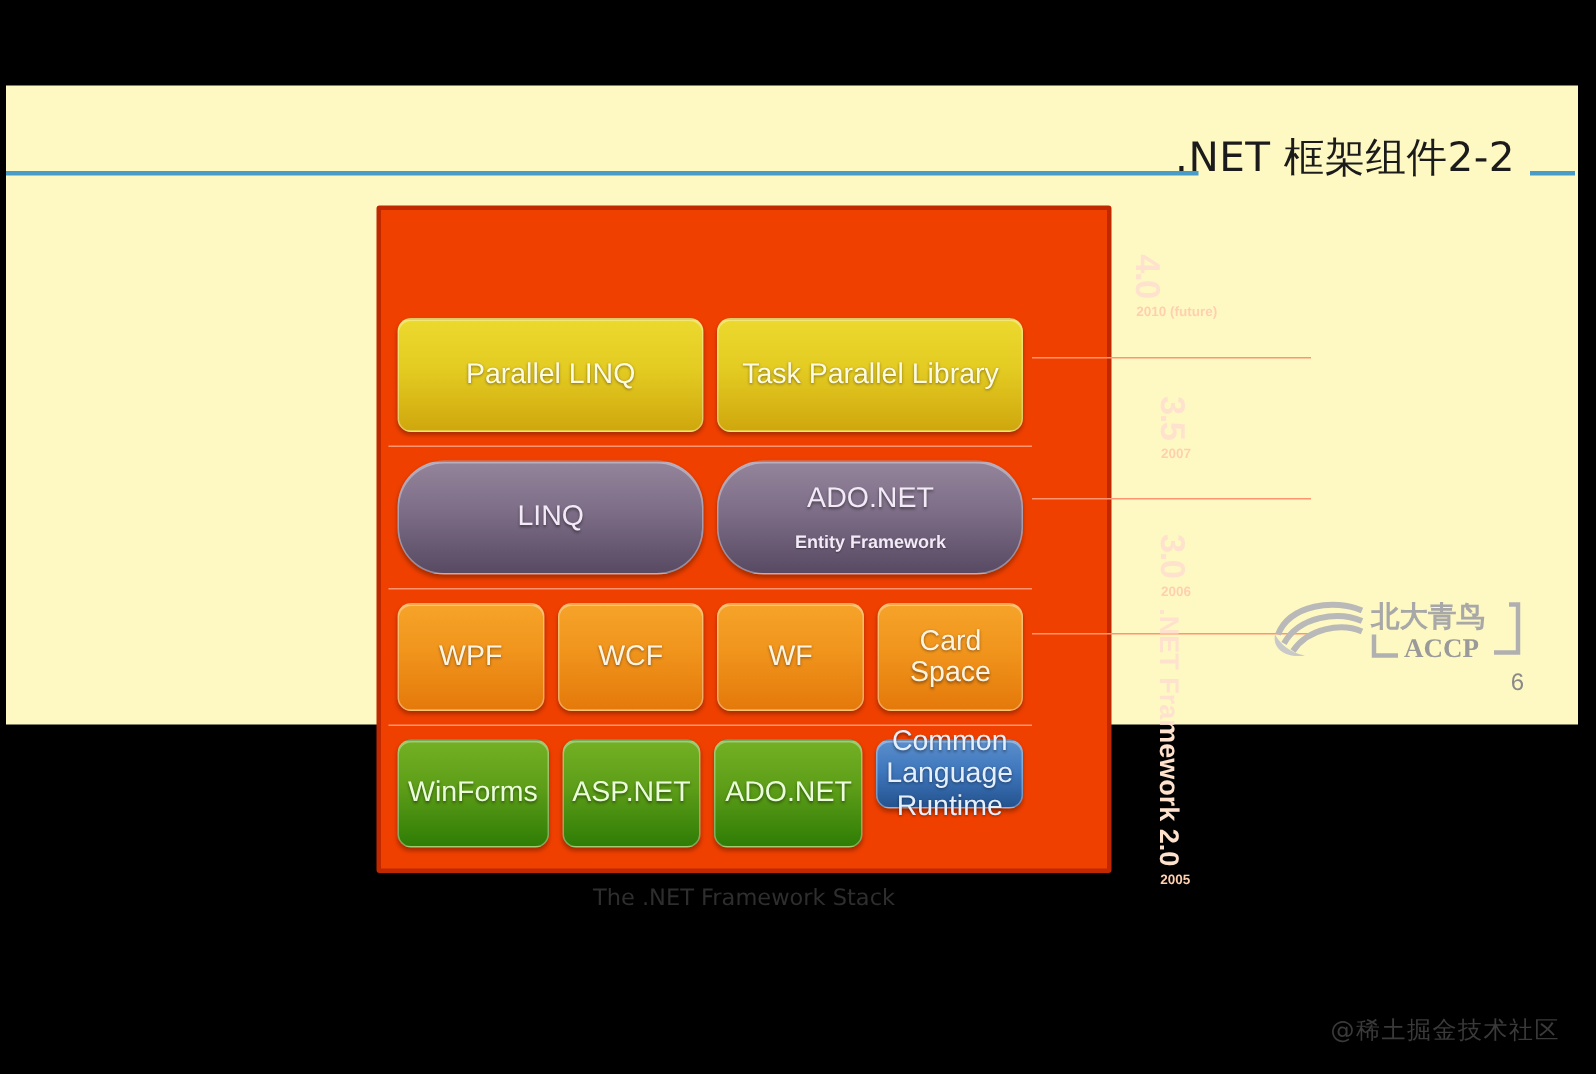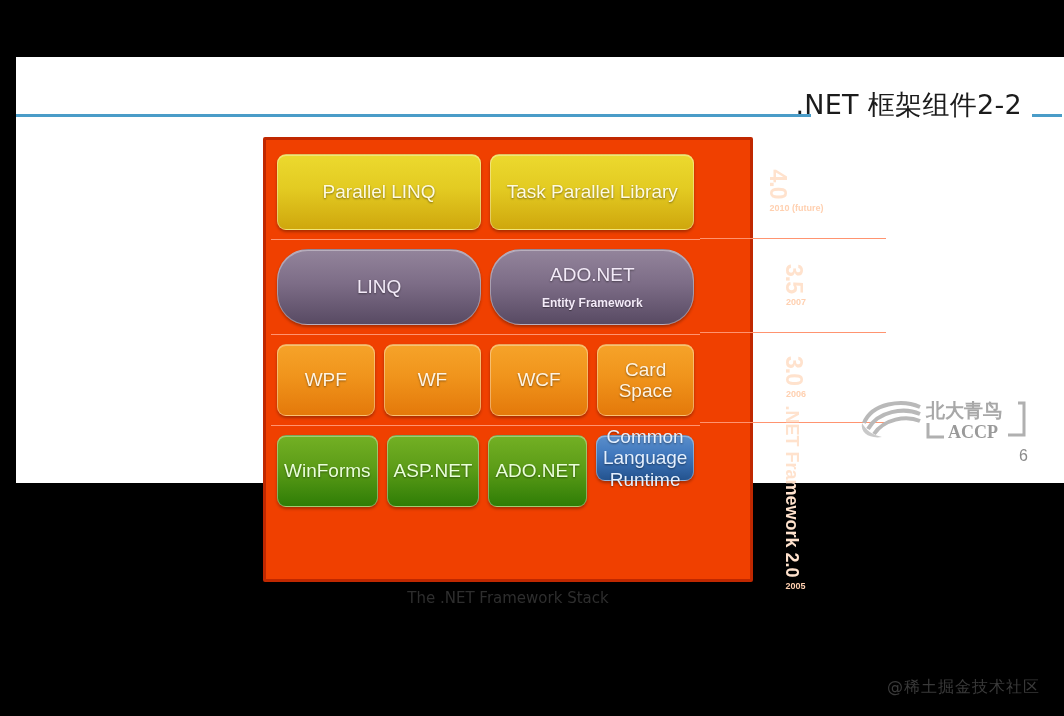--- a/index.html
+++ b/index.html
@@ -8,23 +8,23 @@
     background: #000;
     font-family: "Liberation Sans", sans-serif;
     overflow: hidden;
   }
 
   #viewport { position: relative; width: 1064px; height: 716px; background: #000; }
 
   
   .slide {
     position: absolute;
-    left: 16px; top: 57px;
+    left: 4px; top: 57px;
     width: 1048px; height: 426px;
-    background: #ffffff;
+    background: #fef9c3;
   }
 
   
   .title-row {
     position: absolute;
     left: 0; top: 30px;
     width: 1048px; height: 46px;
   }
   .title-rule-left {
     position: absolute;
@@ -56,20 +56,21 @@
     background: #f04000;
     border: 3px solid #c02800;
     border-radius: 2px;
     padding: 5px 5px 5px 5px;
     display: flex;
   }
   .stack-main {
     flex: 1 1 auto;
     display: flex;
     flex-direction: column;
+    justify-content: flex-end;
   }
   .stack-side {
     flex: 0 0 44px;
     display: flex;
     flex-direction: column;
   }
 
   .band {
     position: relative;
     display: flex;
@@ -216,24 +217,24 @@
             <span>ADO.NET</span>
             <span class="sub">Entity Framework</span>
           </div>
         </div>
 
         <div class="band">
           <div class="box box-orange h-mid">
             <span>WPF</span>
           </div>
           <div class="box box-orange h-mid">
+            <span>WCF</span>
+          </div>
+          <div class="box box-orange h-mid">
             <span>WF</span>
-          </div>
-          <div class="box box-orange h-mid">
-            <span>WCF</span>
           </div>
           <div class="box box-orange h-mid">
             <span>Card Space</span>
           </div>
         </div>
 
         <div class="band band-stacked">
           <div class="band-row">
             <div class="box box-green h-mid">
               <span>WinForms</span>

